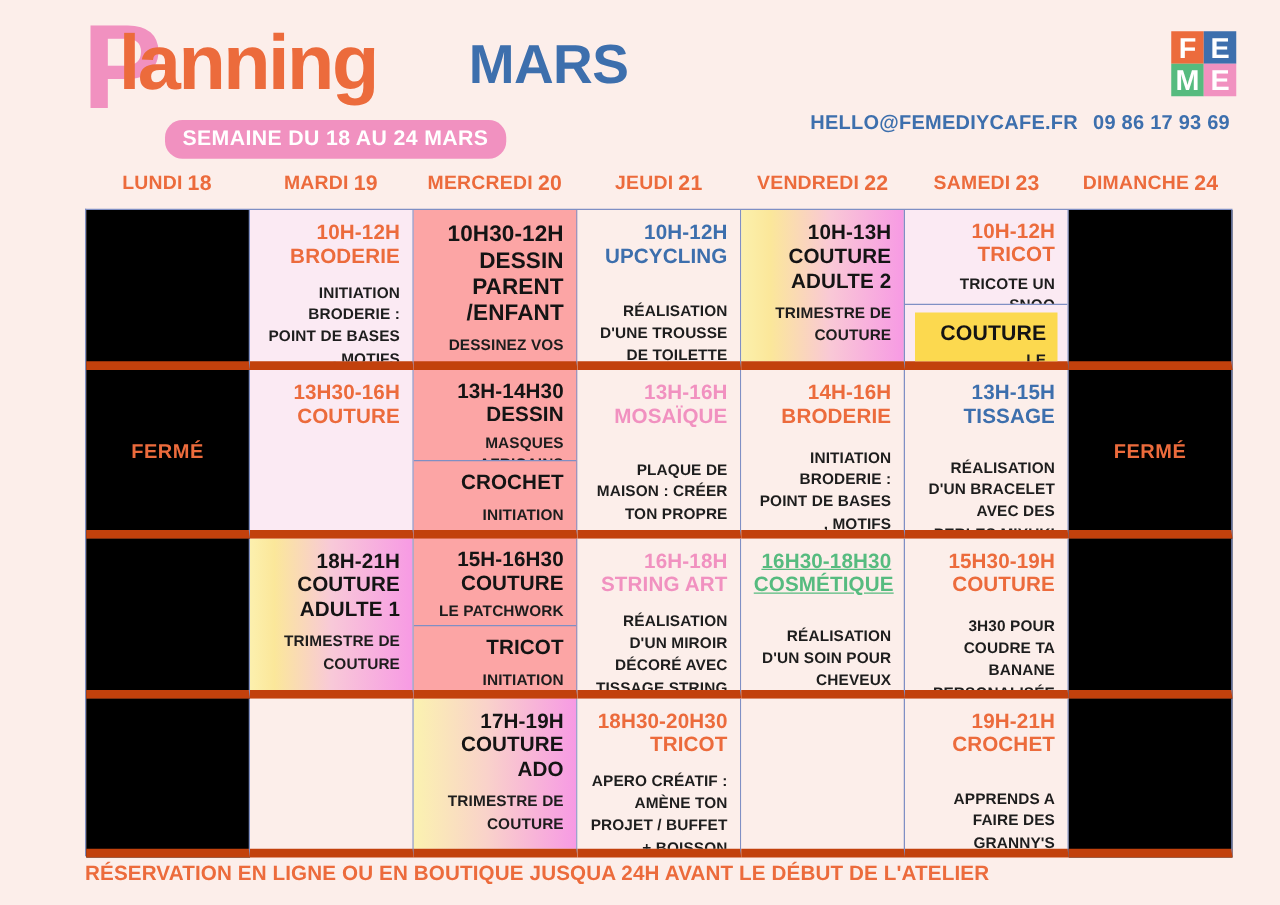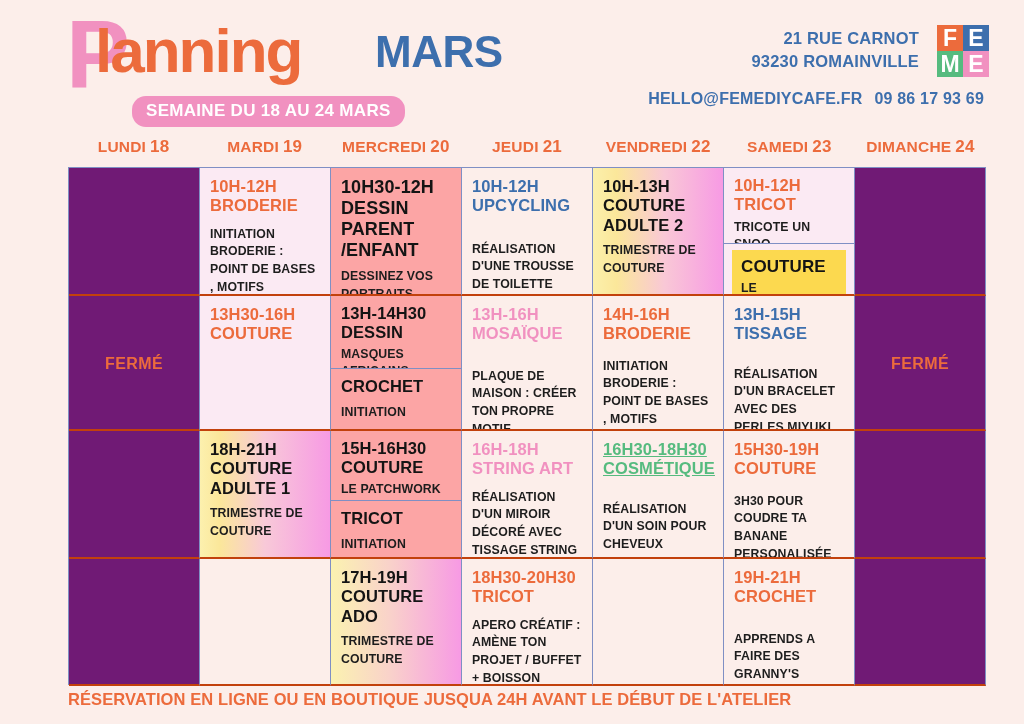--- a/index.html
+++ b/index.html
@@ -84,30 +84,30 @@
     position: absolute; left: 68px; top: 167px;
     width: 918px; height: 518px;
     display: grid;
     grid-template-columns: repeat(7, 1fr);
     grid-template-rows: 128px 135px 128px 127px;
     border-left: 1px solid #7f8fc4;
     border-top: 1px solid #7f8fc4;
   }
   .cell {
     border-right: 1px solid #7f8fc4;
-    border-bottom: 2px solid #c2410c;
+    border-bottom: 7px solid #c2410c;
     padding: 9px 10px 6px 10px;
     overflow: hidden;
     position: relative;
-    display: flex; flex-direction: column;
+    display: flex; flex-direction: column; text-align: right;
   }
   .cell.pad0 { padding: 0; }
 
   
-  .bg-peach   { background: #701a75; }
+  .bg-peach   { background: #000000; }
   .bg-cream   { background: #fceeea; }
   .bg-yellow  { background: #fca5a5; }
   .bg-lav     { background: #fbeaf3; }
   .bg-grad-yp { background: linear-gradient(90deg,#fbf0ac 0%, #fbe79a 18%, #f9c8d6 55%, #f79ae4 100%); }
   .bg-grad-yp2{ background: linear-gradient(90deg,#fcf0ae 0%, #fbe79a 15%, #f8c9d8 50%, #f79ae4 100%); }
   .bg-grad-py { background: linear-gradient(90deg,#fbf2b0 0%, #f9d2ca 45%, #f79ae4 100%); }
 
   
   .subsplit { display: flex; flex-direction: column; height: 100%; }
   .sub { padding: 8px 10px 6px 10px; overflow: hidden; }
@@ -157,24 +157,20 @@
 
     <div class="title-wrap">
       <div class="title-line">
         <span class="big-p">P</span>
         <span class="planning-rest">lanning</span>
         <span class="mars-word">MARS</span>
       </div>
       <div class="semaine-badge">SEMAINE DU 18 AU 24 MARS</div>
     </div>
 
-    <div class="addr">
-      <div>21 RUE CARNOT</div>
-      <div>93230 ROMAINVILLE</div>
-    </div>
 
     <div class="contact">
       <span>HELLO@FEMEDIYCAFE.FR</span><span class="phone">09 86 17 93 69</span>
     </div>
 
     <div class="logo">
       <div class="q q1">F</div>
       <div class="q q2">E</div>
       <div class="q q3">M</div>
       <div class="q q4">E</div>

